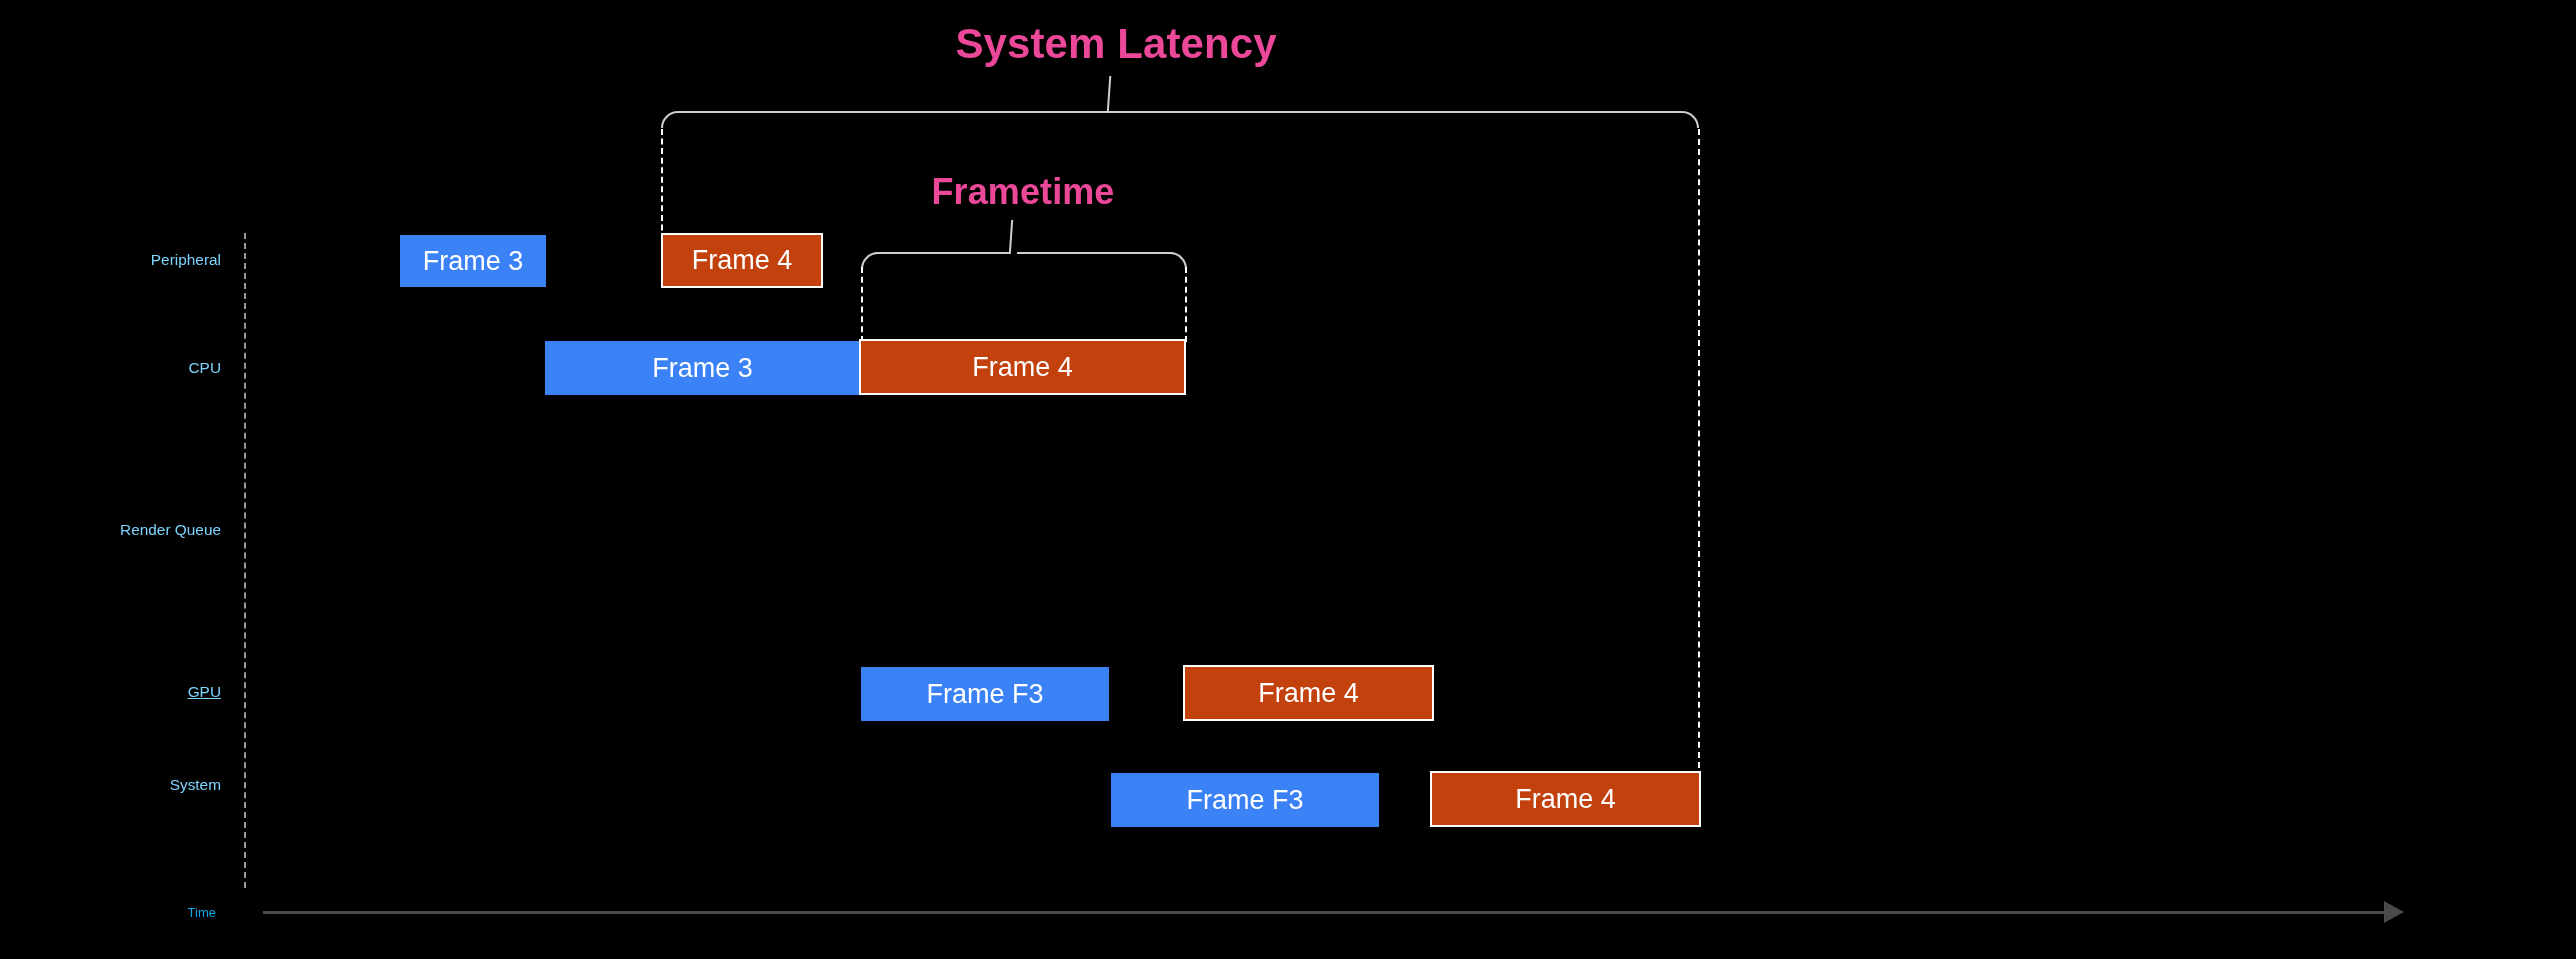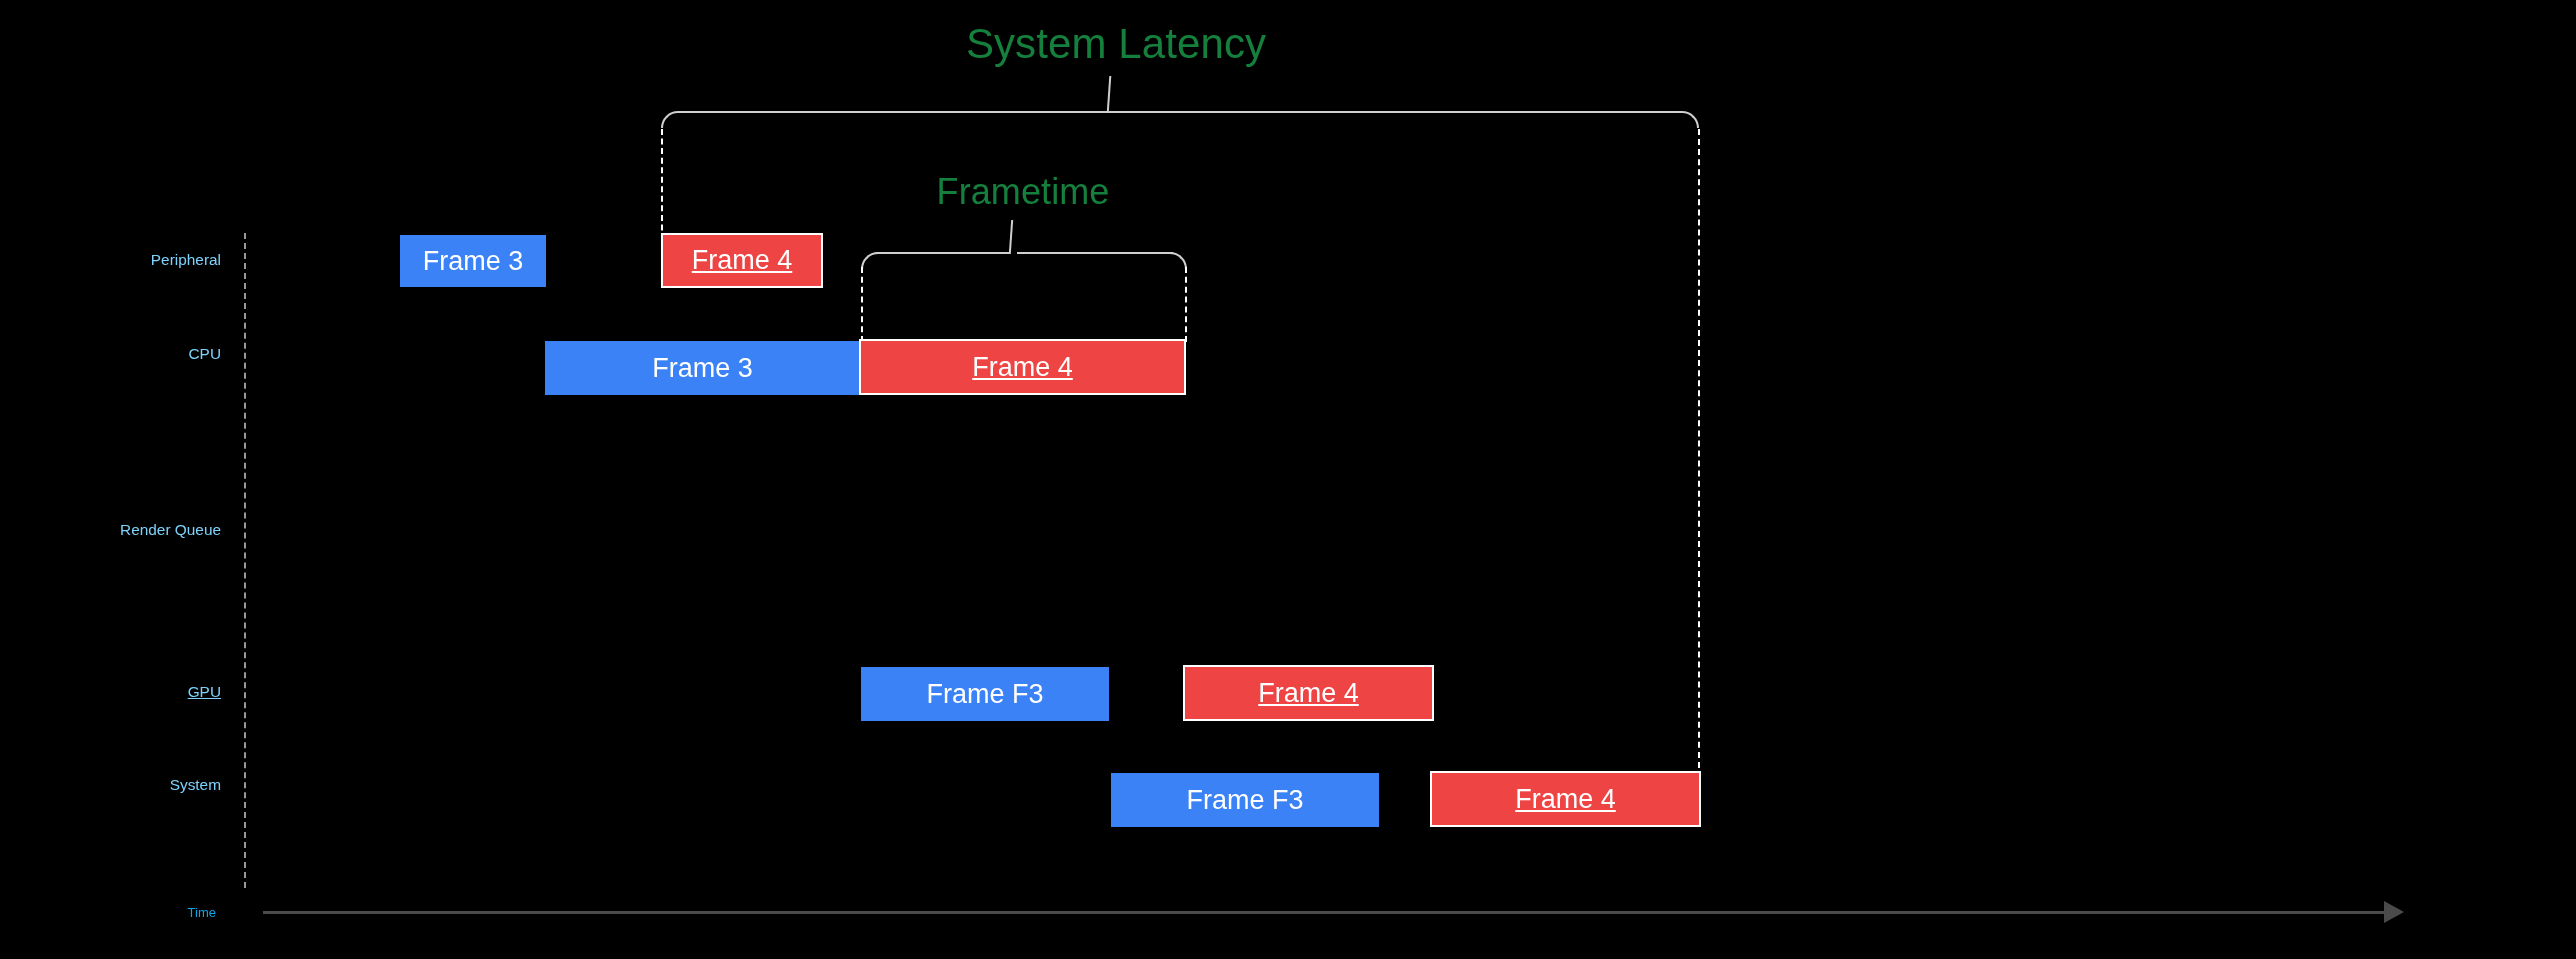--- a/index.html
+++ b/index.html
@@ -1,21 +1,21 @@
 <!DOCTYPE html>
 <html style="font-size:10.7px"><head>
 <meta charset="utf-8">
 <style>
   html,body{margin:0;padding:0;background:#000;}
   body{width:2576px;height:960px;position:relative;overflow:hidden;
        font-family:"Liberation Sans","DejaVu Sans",sans-serif;color:#fff;}
   #stage{position:absolute;left:0;top:0;width:2576px;height:928px;}
 
   
-  .title{position:absolute;white-space:nowrap;font-weight:400;color:#15803d;
+  .title{position:absolute;white-space:nowrap;font-weight:700;color:#ec4899;
          letter-spacing:0.1px;}
   #sys-title{font-size:42px;left:0;top:20px;width:2576px;text-align:left;}
   #sys-title span{position:absolute;left:1116px;top:0;transform:translateX(-50%);}
   #ft-title{font-size:36px;left:1023px;top:171px;transform:translateX(-50%);}
 
   
   .rowlabel{position:absolute;right:2355px;white-space:nowrap;
             font-size:15.4px;color:#7dd3fc;transform:translateY(-50%);
             text-align:right;}
 
@@ -27,21 +27,21 @@
   #taxis{position:absolute;left:263px;top:911px;width:2125px;height:3.4px;
          background:#4a4a4a;}
   #tarrow{position:absolute;left:2384px;top:901px;width:0;height:0;
           border-top:11.4px solid transparent;border-bottom:11.4px solid transparent;
           border-left:20px solid #4a4a4a;}
 
   
   .bar{position:absolute;display:flex;align-items:center;justify-content:center;
        box-sizing:border-box;font-size:27px;color:#fff;white-space:nowrap;}
   .bar.green{background:#3b82f6;}
-  .bar.gray{background:#ef4444;border:2.7px solid #ffffff;text-decoration:underline;}
+  .bar.gray{background:#c2410c;border:2.7px solid #ffffff;}
 
   
   .bracket{position:absolute;}
   .bk-h{position:absolute;height:2px;background:#cfcfcf;top:0;}
   .bk-corner{position:absolute;width:17.4px;height:17.4px;top:0;
              border-top:2px solid #cfcfcf;box-sizing:border-box;}
   .bk-corner.l{border-left:2px solid #cfcfcf;border-top-left-radius:17.4px;left:0;}
   .bk-corner.r{border-right:2px solid #cfcfcf;border-top-right-radius:17.4px;right:0;}
   .bk-peak{position:absolute;width:0;height:0;}
   .dashv{position:absolute;width:0;border-left:2px dashed #ffffff;}
@@ -72,21 +72,21 @@
     <div class="bk-corner l"></div>
     <div class="bk-h" style="left:14.8px;width:134px;"></div>
     <div class="bk-peak" style="left:149px;top:-32px;width:2px;height:34px;background:#cfcfcf;transform:skewX(-4deg);"></div>
     <div class="bk-h" style="left:156px;width:156px;"></div>
     <div class="bk-corner r"></div>
   </div>
   <div class="dashv" style="left:861px;top:267px;height:75px;"></div>
   <div class="dashv" style="left:1185px;top:267px;height:75px;"></div>
 
   <div class="rowlabel" style="top:260px;">Peripheral</div>
-  <div class="rowlabel" style="top:354px;">CPU</div>
+  <div class="rowlabel" style="top:368px;">CPU</div>
   <div class="rowlabel" style="top:530px;">Render Queue</div>
   <div class="rowlabel" style="top:692px;text-decoration:underline;">GPU</div>
   <div class="rowlabel" style="top:785px;">System</div>
 
   <div id="vaxis"></div>
   <div id="time-label">Time</div>
   <div id="taxis"></div>
   <div id="tarrow"></div>
 
   <div class="bar green" style="left:400px;top:235px;width:146px;height:52px;">Frame 3</div>

